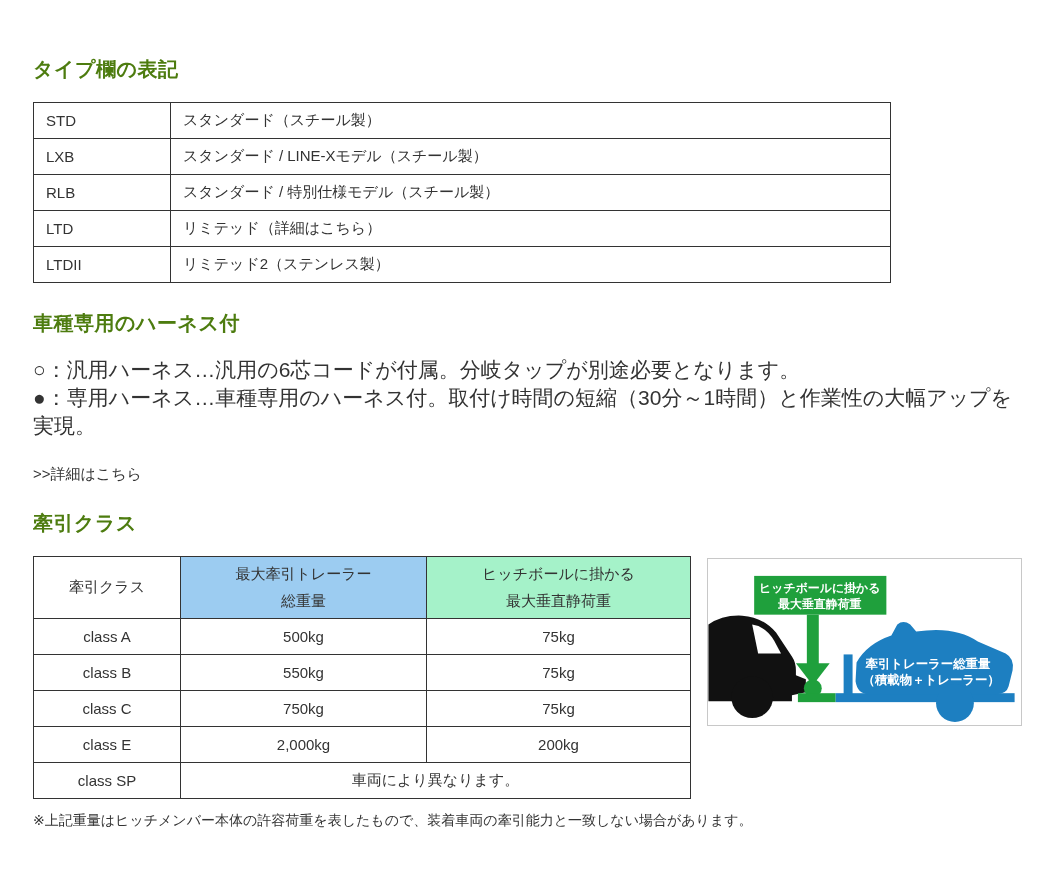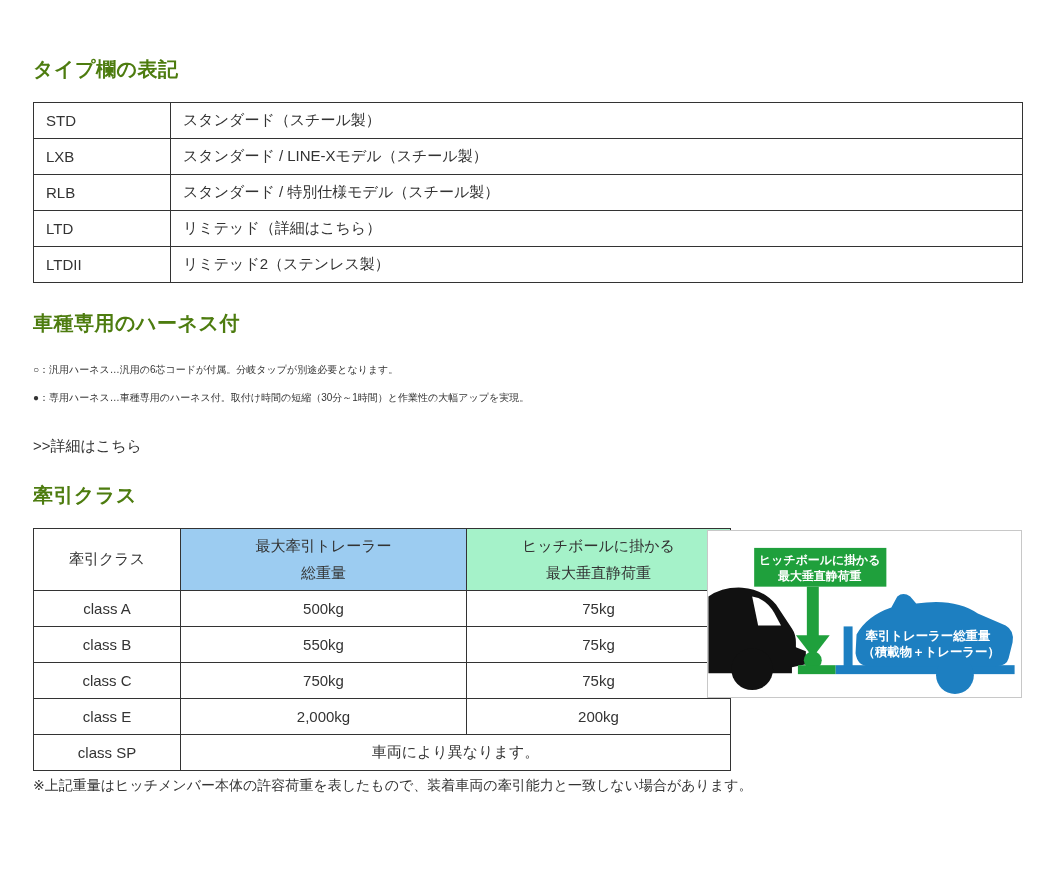--- a/index.html
+++ b/index.html
@@ -16,36 +16,36 @@
     font-weight: bold;
     color: #4d7c0f;
     margin: 0 0 19px 0;
     letter-spacing: 0.5px;
   }
 
   
   table.type-table {
     border-collapse: collapse;
     table-layout: fixed;
-    width: 990px;
+    width: 858px;
     margin-bottom: 27px;
   }
   table.type-table td {
     border: 1px solid #333;
     height: 36px;
     font-size: 15px;
     padding: 0 8px 0 12px;
     vertical-align: middle;
     background: #fff;
   }
   table.type-table td.code-cell { width: 137px; }
 
   
   .harness-line {
-    font-size: 10px;
+    font-size: 21px;
     line-height: 28px;
     margin: 0;
   }
   .detail-link {
     display: inline-block;
     font-size: 15px;
     line-height: 28px;
     color: #333;
     text-decoration: none;
     cursor: pointer;
@@ -64,38 +64,38 @@
     border: 1px solid #333;
     font-size: 15px;
     font-weight: normal;
     text-align: center;
     vertical-align: middle;
     background: #fff;
   }
   table.towing-table th { height: 62px; line-height: 1.75; }
   table.towing-table td { height: 36px; }
   table.towing-table .col-class  { width: 147px; }
-  table.towing-table .col-weight { width: 286px; }
+  table.towing-table .col-weight { width: 246px; }
   table.towing-table .col-load   { width: 264px; }
   table.towing-table th .th-line { display: block; }
 
   
   .illustration {
     position: absolute;
     left: 674px;
     top: 2px;
     width: 315px;
     height: 168px;
     border: 1px solid #c8c8c8;
     background: #fff;
   }
   .illustration svg { display: block; width: 100%; height: 100%; }
 
   
-  .notes { }
+  .notes { margin-top: 7px; }
   .note-line {
     font-size: 14px;
     line-height: 28px;
     margin: 0;
   }
 </style>
 </head>
 <body>
 
 <div class="page">

